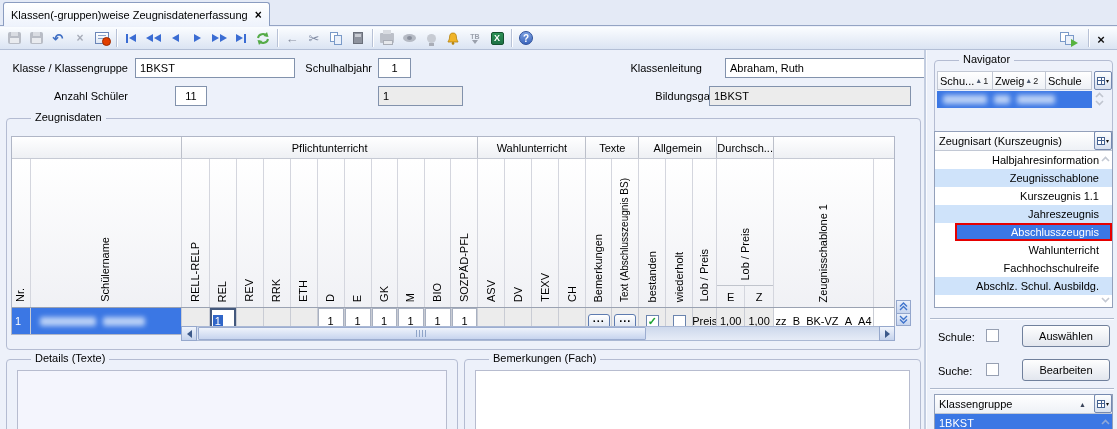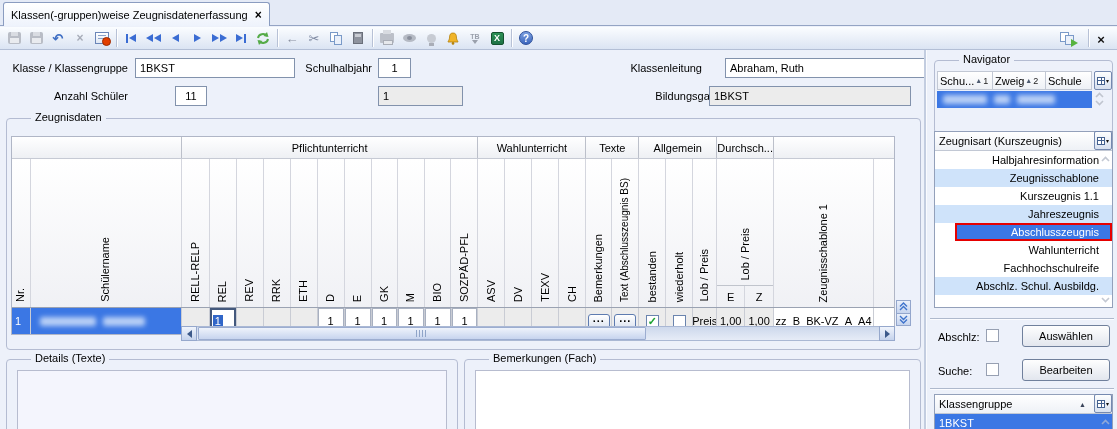--- a/index.html
+++ b/index.html
@@ -530,21 +530,21 @@
     <div class="chevcol" style="left:166px;top:165px;">
       <svg width="9" height="6" viewBox="0 0 9 6">
           <path d="M1 1 L4.5 4.5 L8 1" stroke="#c3c8d2" stroke-width="1.6" fill="none"></path>
         </svg>
     </div>
   </div>
 
   <div class="hsep" style="top:318px;"></div>
   <div class="hsep" style="top:388px;"></div>
 
-  <span class="rlabel" style="left:938px;top:331px;">Abschlz:</span>
+  <span class="rlabel" style="left:938px;top:331px;">Schule:</span>
   <span class="rchk" style="left:986px;top:329px;"></span>
   <span class="btn" style="left:1022px;top:325px;">Auswählen</span>
   <span class="rlabel" style="left:938px;top:365px;">Suche:</span>
   <span class="rchk" style="left:986px;top:363px;"></span>
   <span class="btn" style="left:1022px;top:359px;">Bearbeiten</span>
 
   <div class="listbox" style="left:934px;top:394px;width:179px;height:36px;">
     <div class="list-header">
       <span class="lh-text">Klassengruppe</span>
       <span class="kg-sort">▲</span>

